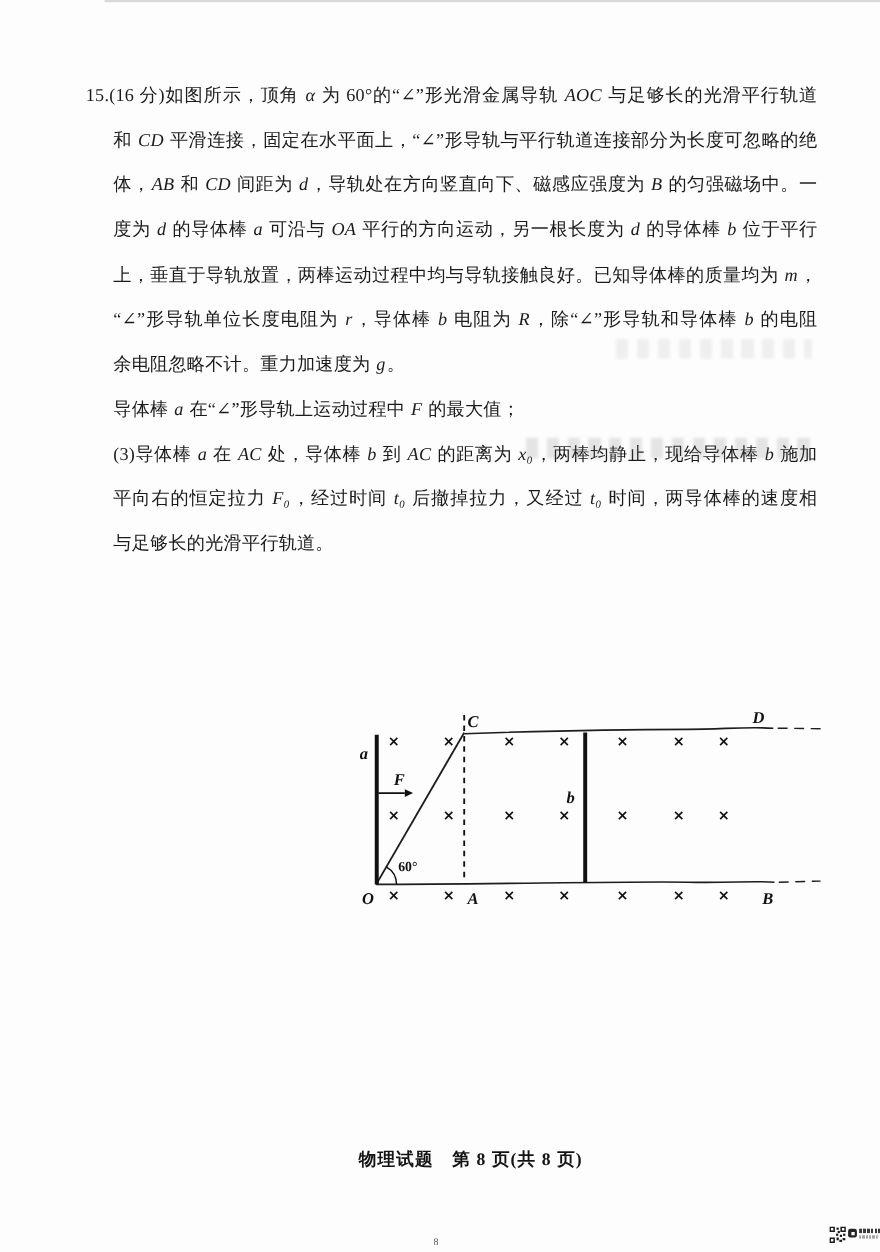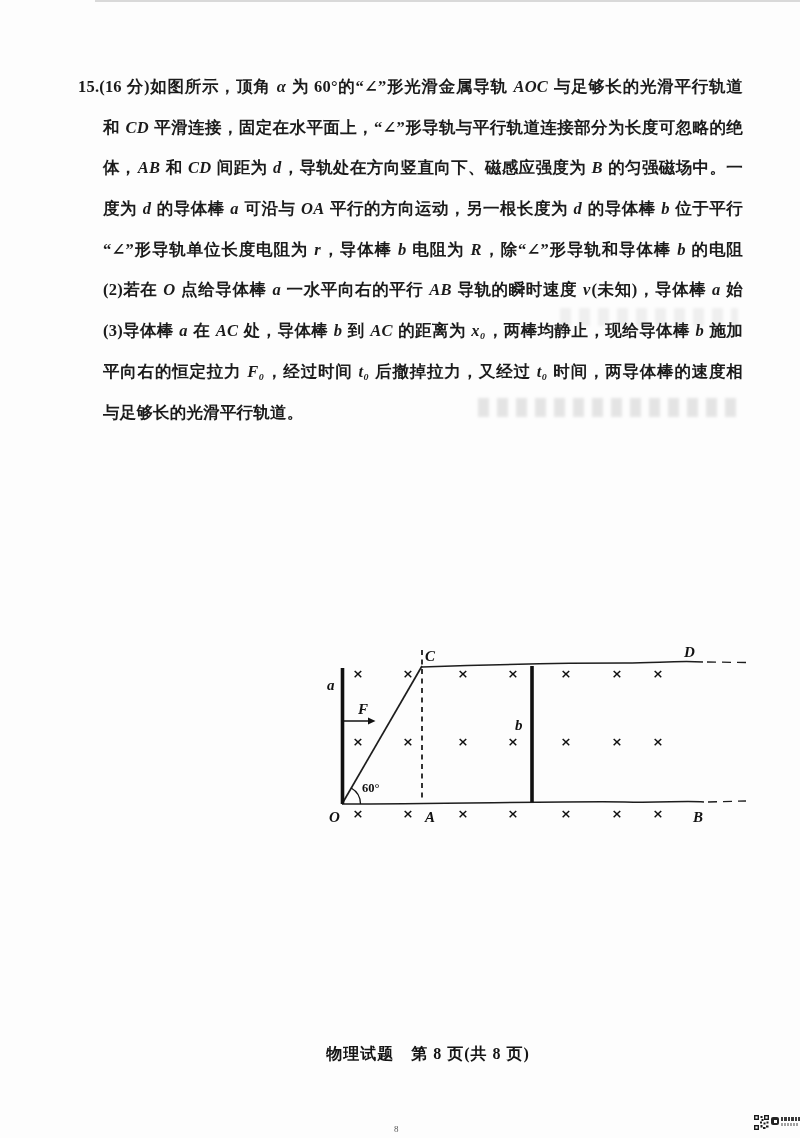--- a/index.html
+++ b/index.html
@@ -7,21 +7,21 @@
     width:800px;height:1138px;position:relative;overflow:hidden;
     background:#fdfdfd;color:#1b1b1b;
     font-family:"Liberation Serif","DejaVu Serif",serif;
   }
   .scan-edge{position:absolute;left:95px;top:0;width:705px;height:2px;background:#d9d9d9;}
   
   .problem{
     position:absolute;left:78px;top:67px;width:665px;
     font-size:16.5px;line-height:40.7px;letter-spacing:.2px;
   }
-  .pline{padding-left:25px;height:40.7px;overflow:hidden;text-align:left;font-weight:bold;}
+  .pline{padding-left:25px;height:40.7px;overflow:hidden;text-align:left;}
   .pline.first{padding-left:0;}
   .pline.fill{text-align:justify;text-align-last:justify;}
   .pline i{font-style:italic;padding:0 1px;}
   
   .smudge{position:absolute;filter:blur(1.5px);opacity:.45;
     background:repeating-linear-gradient(90deg,rgba(110,110,110,.35) 0 11px,rgba(0,0,0,0) 11px 19px);}
   .smudge.s1{left:560px;top:308px;width:178px;height:18px;opacity:.28;}
   .smudge.s2{left:478px;top:398px;width:262px;height:19px;opacity:.5;}
   
   .diagram{position:absolute;left:325px;top:642px;}
@@ -52,22 +52,24 @@
 </head>
 <body>
 
 <div class="scan-edge"></div>
 
 <div class="problem">
     <div class="pline first fill">15.(16 分)如图所示，顶角 <i>α</i> 为 60°的“∠”形光滑金属导轨 <i>AOC</i> 与足够长的光滑平行轨道 </div>
     <div class="pline fill">和 <i>CD</i> 平滑连接，固定在水平面上，“∠”形导轨与平行轨道连接部分为长度可忽略的绝缘</div>
     <div class="pline fill">体，<i>AB</i> 和 <i>CD</i> 间距为 <i>d</i>，导轨处在方向竖直向下、磁感应强度为 <i>B</i> 的匀强磁场中。一根长</div>
     <div class="pline fill">度为 <i>d</i> 的导体棒 <i>a</i> 可沿与 <i>OA</i> 平行的方向运动，另一根长度为 <i>d</i> 的导体棒 <i>b</i> 位于平行导轨</div>
+    <div class="pline fill">上，垂直于导轨放置，两棒运动过程中均与导轨接触良好。已知导体棒的质量均为 <i>m</i>，</div>
     <div class="pline fill">“∠”形导轨单位长度电阻为 <i>r</i>，导体棒 <i>b</i> 电阻为 <i>R</i>，除“∠”形导轨和导体棒 <i>b</i> 的电阻外，其</div>
-    <div class="pline fill">(2)若在 <i>O</i> 点给导体棒 <i>a</i> 一水平向右的平行 <i>AB</i> 导轨的瞬时速度 <i>v</i>(未知)，导体棒 <i>a</i> 始终</div>
+    <div class="pline">余电阻忽略不计。重力加速度为 <i>g</i>。</div>
+    <div class="pline">导体棒 <i>a</i> 在“∠”形导轨上运动过程中 <i>F</i> 的最大值；</div>
     <div class="pline fill">(3)导体棒 <i>a</i> 在 <i>AC</i> 处，导体棒 <i>b</i> 到 <i>AC</i> 的距离为 <i>x₀</i>，两棒均静止，现给导体棒 <i>b</i> 施加一水</div>
     <div class="pline fill">平向右的恒定拉力 <i>F₀</i>，经过时间 <i>t₀</i> 后撤掉拉力，又经过 <i>t₀</i> 时间，两导体棒的速度相同，求</div>
     <div class="pline">与足够长的光滑平行轨道。</div>
   </div>
 
 <div class="smudge s1"></div>
 <div class="smudge s2"></div>
 
 <svg class="diagram" width="448" height="190" viewBox="0 0 448 190">
 

